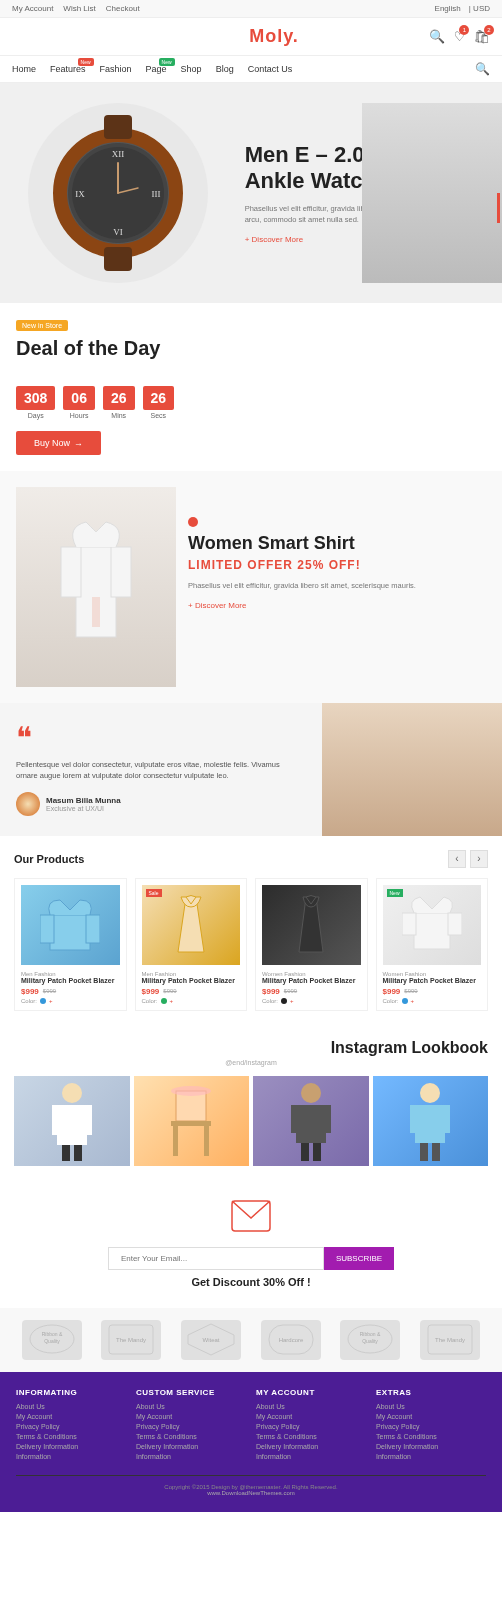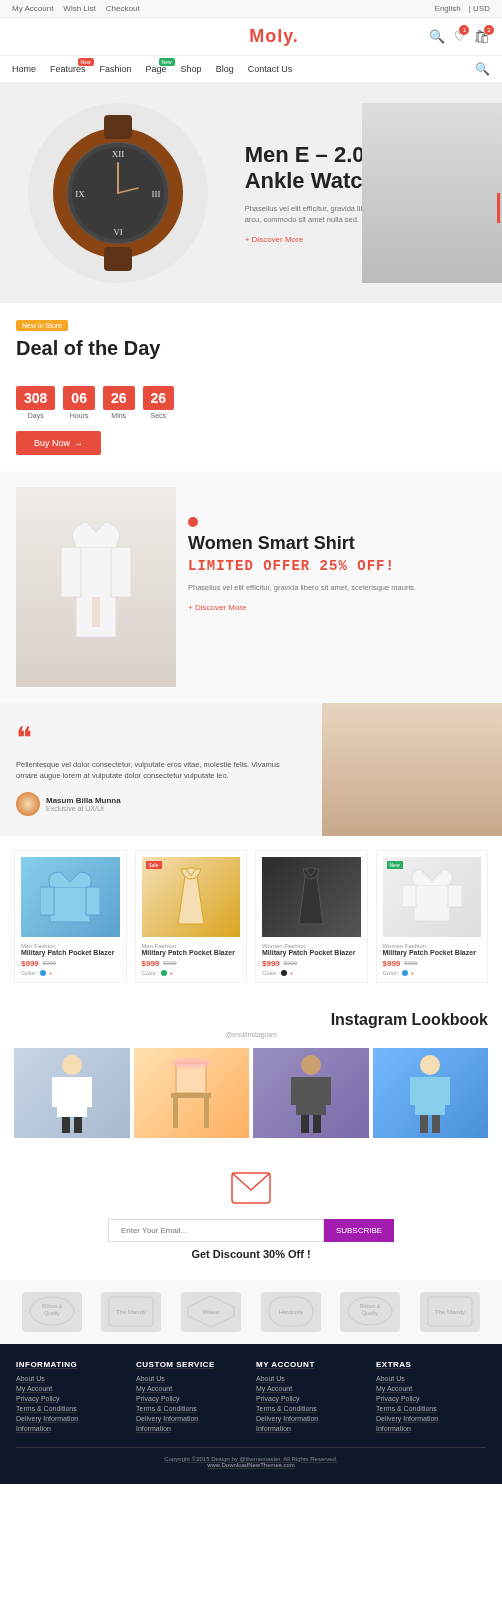--- a/index.html
+++ b/index.html
@@ -44,21 +44,21 @@
     .count-num { background: #e74c3c; color: #fff; padding: 4px 8px; font-size: 14px; font-weight: bold; border-radius: 2px; display: block; }
     .count-label { font-size: 7px; color: #666; margin-top: 2px; display: block; }
     .buy-btn { background: #e74c3c; color: #fff; padding: 7px 18px; border: none; border-radius: 2px; font-size: 9px; cursor: pointer; display: inline-flex; align-items: center; gap: 4px; }
 
     
     .shirt-section { display: flex; padding: 16px; gap: 12px; background: #f9f9f9; }
     .shirt-img { width: 160px; min-height: 200px; background: #e8e8e8; flex-shrink: 0; }
     .shirt-content { flex: 1; padding-top: 30px; }
     .dot-orange { width: 10px; height: 10px; background: #e74c3c; border-radius: 50%; display: inline-block; margin-bottom: 4px; }
     .shirt-title { font-size: 18px; font-weight: bold; color: #222; margin-bottom: 4px; }
-    .offer-label { color: #e74c3c; font-size: 14px; font-weight: bold; letter-spacing: 1px; margin-bottom: 8px; font-family: Liberation Mono, monospace; }
+    .offer-label { color: #e74c3c; font-size: 12px; font-weight: bold; letter-spacing: 1px; margin-bottom: 8px; }
     .shirt-desc { font-size: 7.5px; color: #777; line-height: 1.5; margin-bottom: 8px; }
 
     
     .testimonial { background: #f5f5f5; padding: 20px 16px; display: flex; align-items: center; min-height: 130px; position: relative; }
     .testimonial-content { width: 60%; }
     .quote-mark { font-size: 30px; color: #e74c3c; line-height: 1; margin-bottom: 6px; }
     .testimonial-text { font-size: 7.5px; color: #555; line-height: 1.5; margin-bottom: 10px; }
     .testimonial-author { display: flex; align-items: center; gap: 6px; }
     .author-avatar { width: 24px; height: 24px; border-radius: 50%; background: #ccc; }
     .author-name { font-size: 8px; font-weight: bold; color: #333; }
@@ -105,21 +105,21 @@
     .newsletter-input-row { display: flex; justify-content: center; gap: 0; margin-bottom: 6px; }
     .newsletter-input { border: 1px solid #ddd; padding: 6px 12px; font-size: 8px; width: 216px; outline: none; color: #aaa; }
     .subscribe-btn { background: #a21caf; color: #fff; padding: 6px 12px; font-size: 8px; border: none; cursor: pointer; }
     .discount-text { font-size: 11px; font-weight: bold; color: #222; }
 
     
     .brands { background: #f8f8f8; padding: 12px 16px; display: flex; justify-content: space-around; align-items: center; flex-wrap: wrap; gap: 8px; }
     .brand-badge { width: 60px; height: 40px; background: #e0e0e0; border-radius: 4px; display: flex; align-items: center; justify-content: center; font-size: 6px; color: #999; text-align: center; padding: 4px; }
 
     
-    .footer { background: #0f172a; padding: 16px; text-decoration: underline; }
+    .footer { background: #4c1d95; padding: 16px; }
     .footer-grid { display: grid; grid-template-columns: repeat(4, 1fr); gap: 10px; margin-bottom: 12px; }
     .footer-col-title { font-size: 8px; font-weight: bold; color: #fff; margin-bottom: 6px; text-transform: uppercase; letter-spacing: 0.5px; }
     .footer-link { font-size: 7px; color: #aaa; margin-bottom: 3px; cursor: pointer; display: block; }
     .footer-bottom { text-align: center; font-size: 6px; color: #888; border-top: 1px solid #333; padding-top: 8px; }
     .footer-bottom-url { color: #aaa; }
 
     
     .img-jacket { background: linear-gradient(135deg, #87ceeb 0%, #5ba3d0 100%); }
     .img-dress { background: linear-gradient(135deg, #f5deb3 0%, #daa520 100%); }
     .img-dress2 { background: linear-gradient(135deg, #2c2c2c 0%, #555 100%); }
@@ -265,20 +265,27 @@
         <div class="author-role">Exclusive at UX/UI</div>
       </div>
     </div>
   </div>
   <div class="testimonial-img">
     <div style="width:100%;height:100%;background:linear-gradient(180deg,#e8d5c0 0%,#c8a88a 100%);"></div>
   </div>
 </div>
 
 <div class="products-section">
+  <div class="section-header">
+    <span class="section-title">Our Products</span>
+    <div class="nav-arrows">
+      <button class="arrow-btn">‹</button>
+      <button class="arrow-btn">›</button>
+    </div>
+  </div>
   <div class="products-grid">
 
     <div class="product-card">
       <div class="product-img img-jacket">
         <svg width="60" height="60" viewBox="0 0 60 60">
           <rect x="10" y="20" width="40" height="35" fill="#87ceeb" stroke="#5ba3d0"></rect>
           <path d="M10 20 Q5 5 20 5 L30 15 L40 5 Q55 5 50 20" fill="#87ceeb" stroke="#5ba3d0"></path>
           <rect x="0" y="20" width="14" height="28" fill="#87ceeb" stroke="#5ba3d0"></rect>
           <rect x="46" y="20" width="14" height="28" fill="#87ceeb" stroke="#5ba3d0"></rect>
         </svg>

